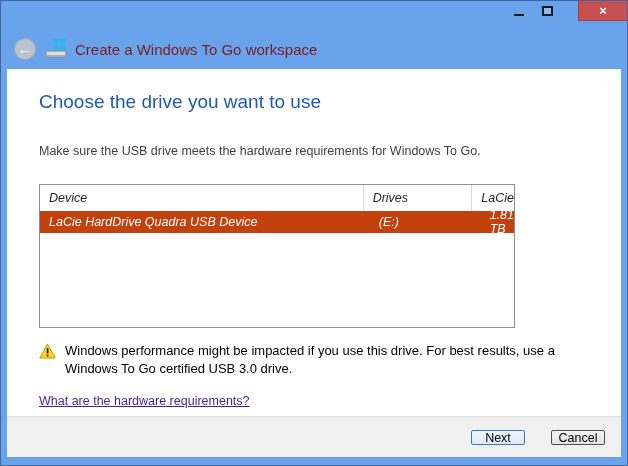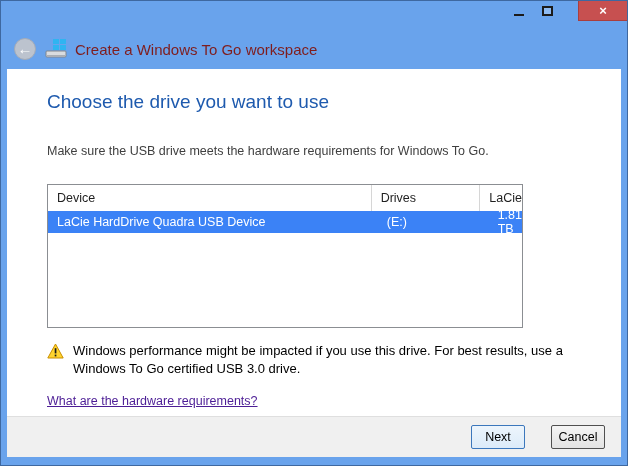--- a/index.html
+++ b/index.html
@@ -39,47 +39,48 @@
   .back-arrow { color: #ffffff; font-size: 15px; font-weight: bold; line-height: 1; margin-top: -1px; }
   .app-icon { margin-left: 9px; display: flex; }
   .title { margin-left: 6px; font-size: 15px; color: #7f1d1d; white-space: nowrap; }
 
   
   .content {
     position: absolute; left: 6px; right: 6px; top: 68px; bottom: 8px;
     background: #ffffff;
     display: flex; flex-direction: column;
   }
-  .main { flex: 1 1 auto; padding: 0 38px 0 40px; position: relative; }
+  .main { flex: 1 1 auto; padding: 0 38px 0 32px; position: relative; }
 
   h1.page-heading {
     margin-top: 22px;
     font-size: 19px; font-weight: normal;
     color: #1E5AAE;
   }
   p.page-description {
     margin-top: 31px;
     font-size: 12.5px; color: #404040;
   }
 
   
   .listview {
     margin-top: 26px;
     width: 476px; height: 144px;
     border: 1px solid #8B8E92;
     background: #ffffff;
     font-size: 12.5px;
     overflow: hidden;
+    font-style: italic;
   }
   .lv-header { display: flex; height: 26px; align-items: stretch; color: #1f1f1f; }
   .lv-header .col { display: flex; align-items: center; padding-left: 9px; }
   .lv-header .col + .col { border-left: 1px solid #D6D6D6; }
   .lv-row { display: flex; height: 22px; align-items: stretch; }
   .lv-row .col { display: flex; align-items: center; padding-left: 9px; }
-  .lv-row.selected { background: #3b82f6; color: #ffffff; }
+  .lv-row.selected { background: #c2410c; color: #ffffff; }
   .c1 { width: 330px; }
   .c2 { width: 111px; }
   .c3 { flex: 1; }
 
   
   .warning { margin-top: 14px; display: flex; align-items: flex-start; }
   .warning svg { flex: 0 0 auto; margin-top: 1px; }
   .warning p { margin-left: 9px; font-size: 13px; color: #000; line-height: 1.35; max-width: 516px; }
 
   
@@ -90,21 +91,21 @@
 
   
   .footer {
     flex: 0 0 41px;
     background: #F0F0F0;
     border-top: 1px solid #DFDFDF;
     display: flex; align-items: center; justify-content: flex-end;
     padding-right: 16px;
   }
   .btn {
-    width: 54px; height: 24px;
+    width: 54px; height: 15px;
     font-family: "Liberation Sans", sans-serif;
     font-size: 12.5px; color: #000;
     background: linear-gradient(#F4F4F4, #E3E3E3);
     border: 1px solid #4F4F4F;
     border-radius: 2px;
     cursor: default;
   }
   .btn.primary {
     background: linear-gradient(#EDF5FC, #DCEBF9);
     border: 1px solid #3B77BC;

